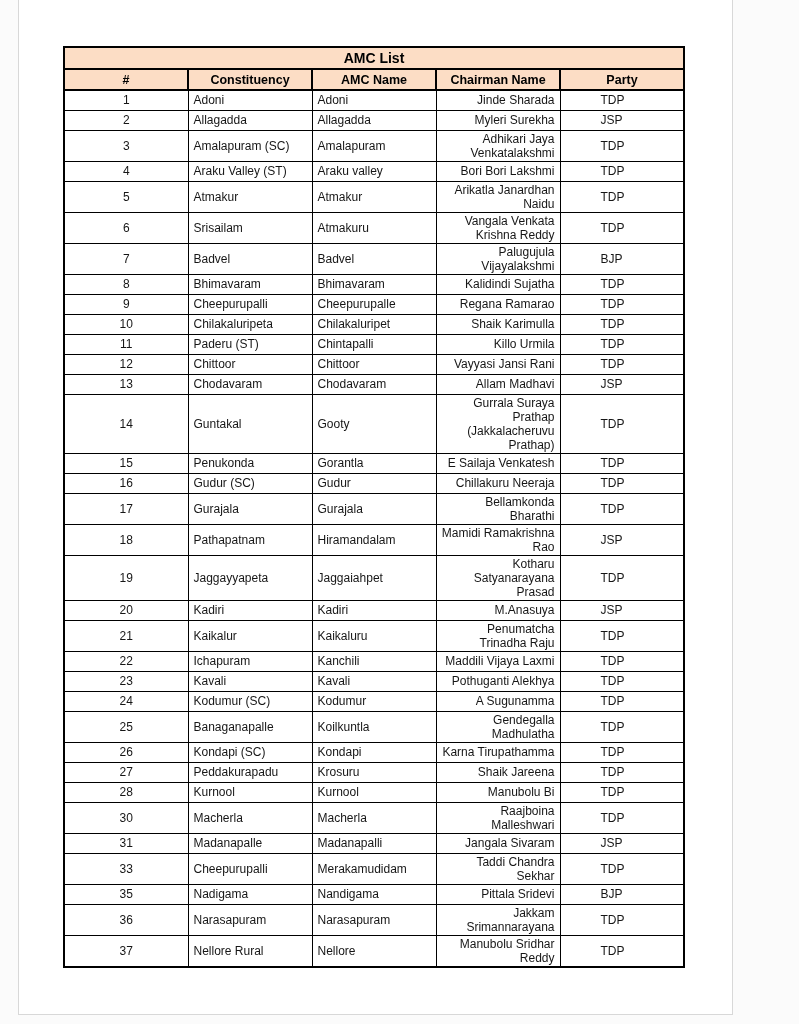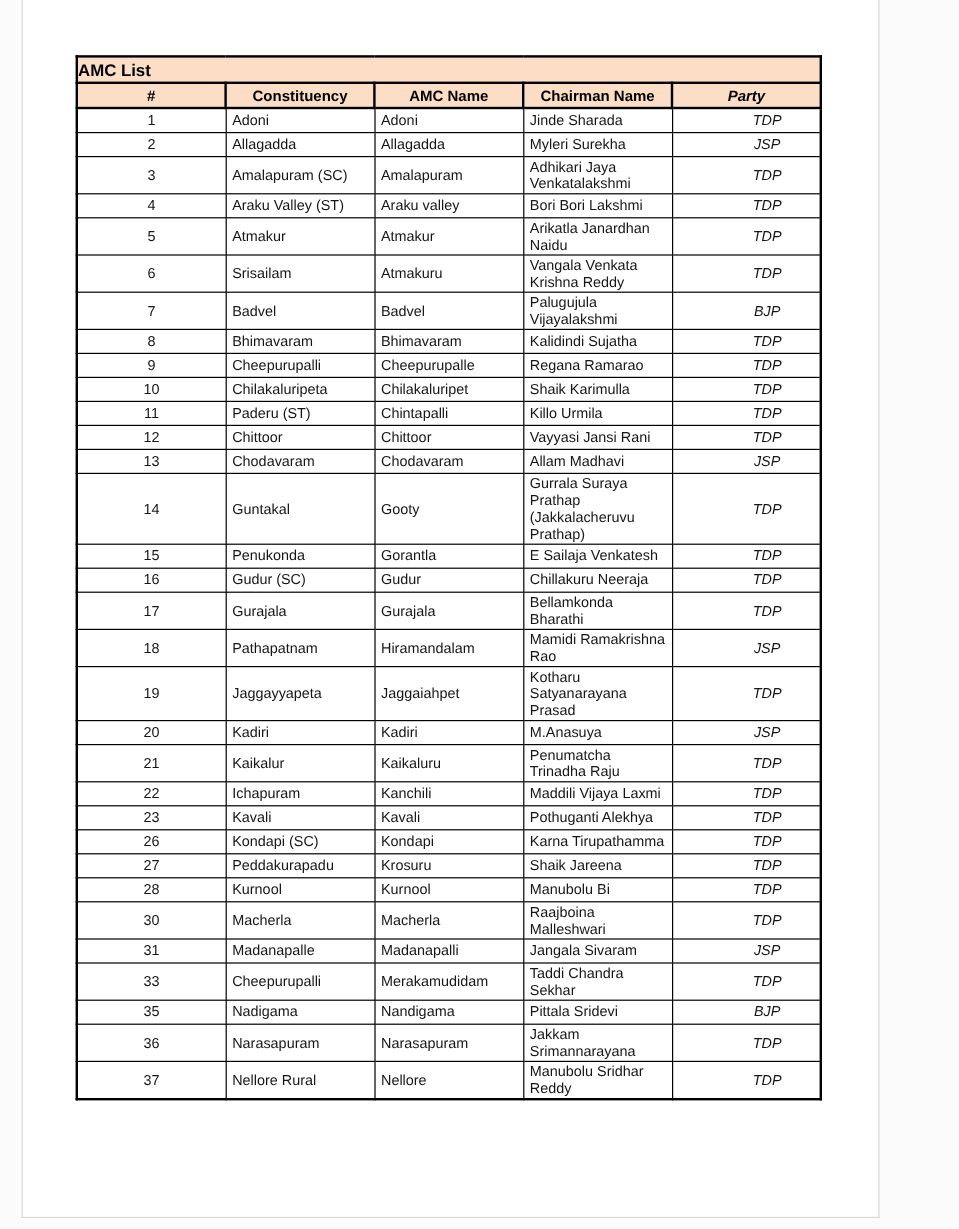--- a/index.html
+++ b/index.html
@@ -26,21 +26,21 @@
     width: 622px;
     border: 2px solid #000;
     font-size: 12px;
     color: #161616;
   }
   .title-row th {
     background: var(--header-fill, #fcddc5);
     border: 2px solid #000;
     font-size: 14px;
     font-weight: bold;
-    text-align: left;
+    text-align: center;
     height: 22px;
     color: #000;
   }
   .header-row th {
     background: var(--header-fill, #fcddc5);
     border: 2px solid #000;
     font-size: 12.5px;
     font-weight: bold;
     text-align: center;
     height: 21px;
@@ -49,27 +49,27 @@
   }
   tbody td {
     border: 1px solid #000;
     height: 20px;
     padding: 1px 5px;
     vertical-align: middle;
     overflow: hidden;
     white-space: nowrap;
   }
   tbody td.col-0 { text-align: center; padding: 1px 2px; }
-  tbody td.col-3 { white-space: pre-line; }
-  tbody td.col-4 { text-align: center; padding-left: 40px; }
+  tbody td.col-3 { white-space: pre-line; text-align: right; }
+  tbody td.col-4 { text-align: left; padding-left: 40px; }
   .col-0 { width: 25px; }
   .col-1 { width: 152px; }
   .col-2 { width: 110px; }
   .col-3 { width: 276px; }
-  .col-4 { width: 59px; font-style: italic; }
+  .col-4 { width: 59px; }
 </style>
 </head>
 <body>
 
 <div class="canvas">
   <div class="page">
     <table class="amc-table">
       <thead>
         <tr class="title-row">
           <th colspan="5">AMC List</th>
@@ -239,20 +239,35 @@
             <td class="col-4">TDP</td>
           </tr>
           <tr>
             <td class="col-0">23</td>
             <td class="col-1">Kavali</td>
             <td class="col-2">Kavali</td>
             <td class="col-3">Pothuganti Alekhya</td>
             <td class="col-4">TDP</td>
           </tr>
           <tr>
+            <td class="col-0">24</td>
+            <td class="col-1">Kodumur (SC)</td>
+            <td class="col-2">Kodumur</td>
+            <td class="col-3">A Sugunamma</td>
+            <td class="col-4">TDP</td>
+          </tr>
+          <tr>
+            <td class="col-0">25</td>
+            <td class="col-1">Banaganapalle</td>
+            <td class="col-2">Koilkuntla</td>
+            <td class="col-3">Gendegalla
+Madhulatha</td>
+            <td class="col-4">TDP</td>
+          </tr>
+          <tr>
             <td class="col-0">26</td>
             <td class="col-1">Kondapi (SC)</td>
             <td class="col-2">Kondapi</td>
             <td class="col-3">Karna Tirupathamma</td>
             <td class="col-4">TDP</td>
           </tr>
           <tr>
             <td class="col-0">27</td>
             <td class="col-1">Peddakurapadu</td>
             <td class="col-2">Krosuru</td>

